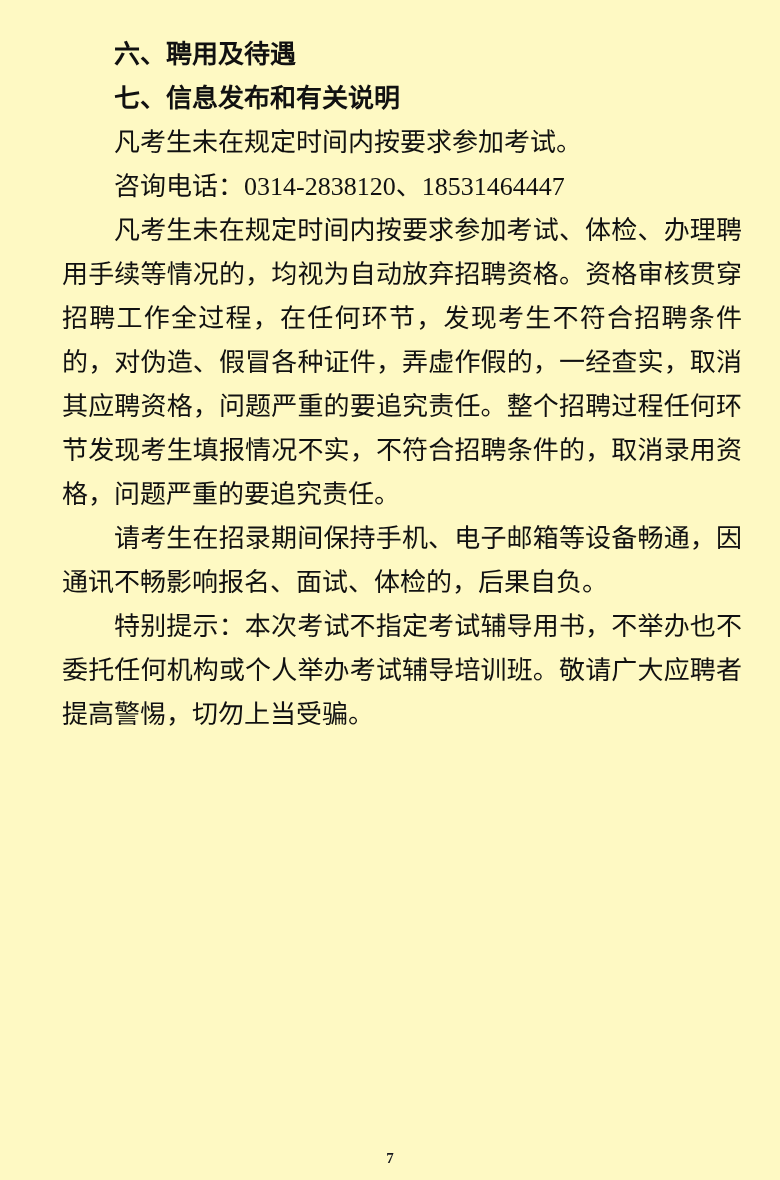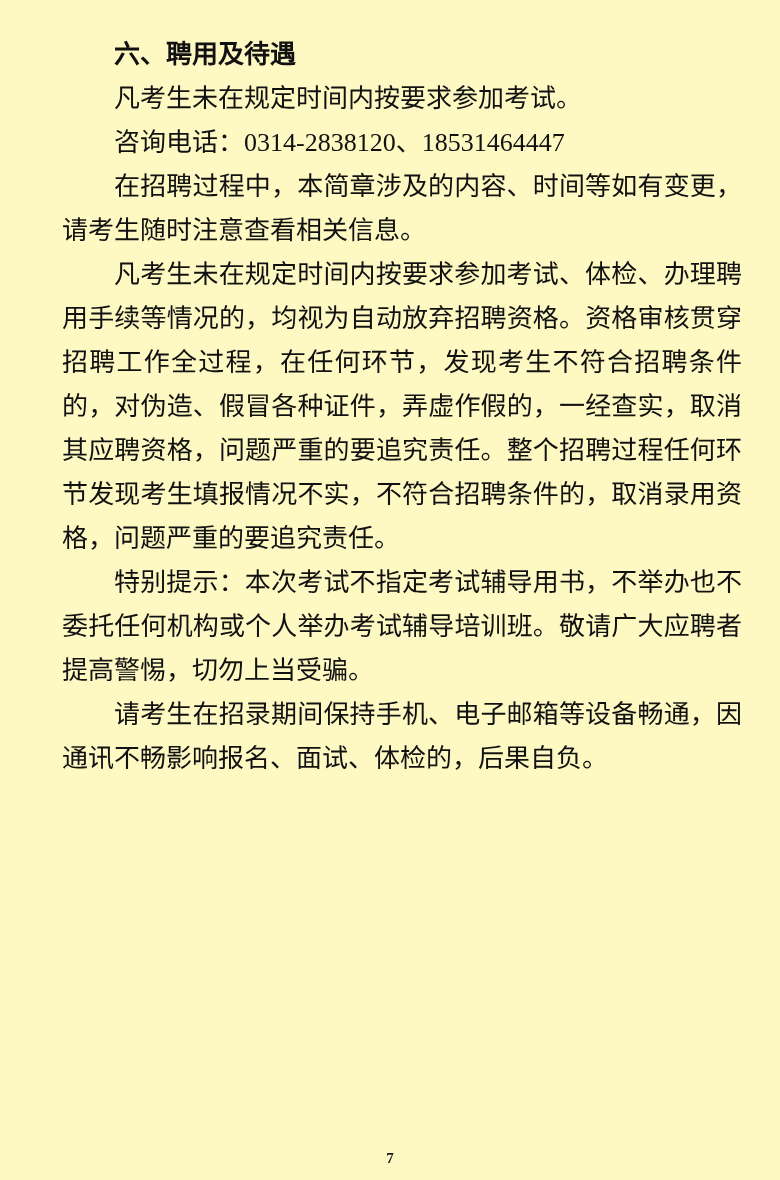--- a/index.html
+++ b/index.html
@@ -49,21 +49,21 @@
     font-weight: bold;
     color: #16181f;
   }
 </style>
 </head>
 <body>
 
 <div class="page">
   <div class="content">
     <h2>六、聘用及待遇</h2>
+    <h2>七、信息发布和有关说明</h2>
     <p>凡考生未在规定时间内按要求参加考试。</p>
     <p>咨询电话：0314-2838120、18531464447</p>
-    <p>在招聘过程中，本简章涉及的内容、时间等如有变更，请考生随时注意查看相关信息。</p>
     <p>凡考生未在规定时间内按要求参加考试、体检、办理聘用手续等情况的，均视为自动放弃招聘资格。资格审核贯穿招聘工作全过程，在任何环节，发现考生不符合招聘条件的，对伪造、假冒各种证件，弄虚作假的，一经查实，取消其应聘资格，问题严重的要追究责任。整个招聘过程任何环节发现考生填报情况不实，不符合招聘条件的，取消录用资格，问题严重的要追究责任。</p>
+    <p>请考生在招录期间保持手机、电子邮箱等设备畅通，因通讯不畅影响报名、面试、体检的，后果自负。</p>
     <p>特别提示：本次考试不指定考试辅导用书，不举办也不委托任何机构或个人举办考试辅导培训班。敬请广大应聘者提高警惕，切勿上当受骗。</p>
-    <p>请考生在招录期间保持手机、电子邮箱等设备畅通，因通讯不畅影响报名、面试、体检的，后果自负。</p>
   </div>
   <div class="page-number">7</div>
 </div>
 
 </body></html>

